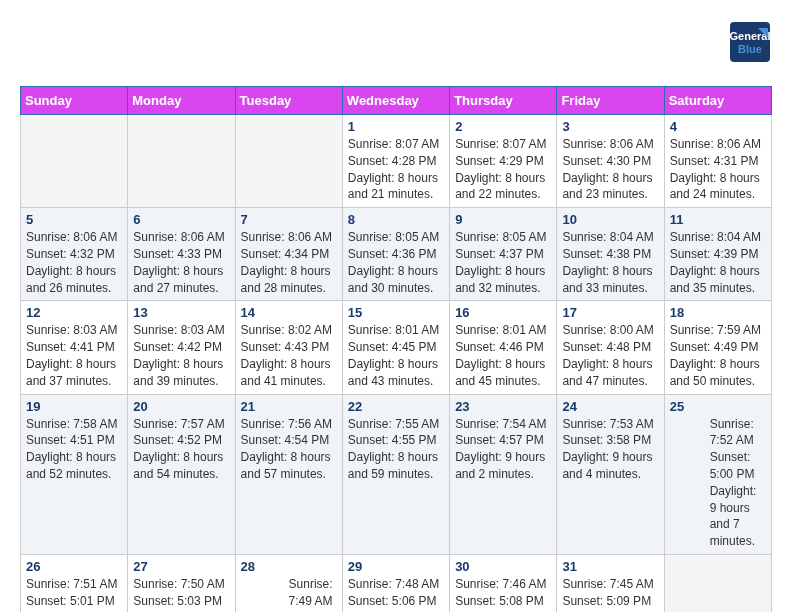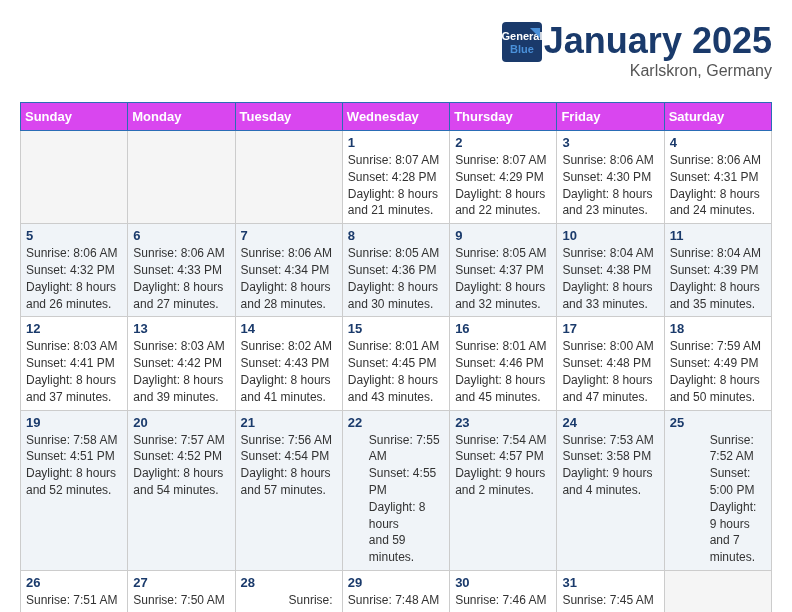--- a/index.html
+++ b/index.html
@@ -84,24 +84,20 @@
 <body>
 
 <div class="header">
   <div class="logo-wrapper">
     <svg class="logo-svg" width="44" height="44" viewBox="0 0 44 44">
       <rect x="2" y="2" width="40" height="40" rx="4" fill="#1a3a6b"></rect>
       <text x="22" y="20" font-size="11" font-weight="bold" fill="white" text-anchor="middle" font-family="Arial">General</text>
       <text x="22" y="33" font-size="11" font-weight="bold" fill="#4a90d9" text-anchor="middle" font-family="Arial">Blue</text>
       <polygon points="30,8 40,8 40,18" fill="#4a90d9"></polygon>
     </svg>
-  </div>
-  <div class="title-area">
-    <div class="calendar-title">January 2025</div>
-    <div class="calendar-subtitle">Karlskron, Germany</div>
   </div>
 </div>
 
 <table>
   <thead>
     <tr>
       <th>Sunday</th>
       <th>Monday</th>
       <th>Tuesday</th>
       <th>Wednesday</th>
@@ -263,21 +259,21 @@
         </td>
         <td class="shaded">
           <div class="day-number">21</div>
           <div class="day-info" style="white-space: pre-line;">Sunrise: 7:56 AM
 Sunset: 4:54 PM
 Daylight: 8 hours
 and 57 minutes.</div>
         </td>
         <td class="shaded">
           <div class="day-number">22</div>
-          <div class="day-info" style="white-space: pre-line; margin-left: 21px;">Sunrise: 7:55 AM
+          <div class="day-info" style="white-space: pre-line;">Sunrise: 7:55 AM
 Sunset: 4:55 PM
 Daylight: 8 hours
 and 59 minutes.</div>
         </td>
         <td class="shaded">
           <div class="day-number">23</div>
           <div class="day-info" style="white-space: pre-line;">Sunrise: 7:54 AM
 Sunset: 4:57 PM
 Daylight: 9 hours
 and 2 minutes.</div>

